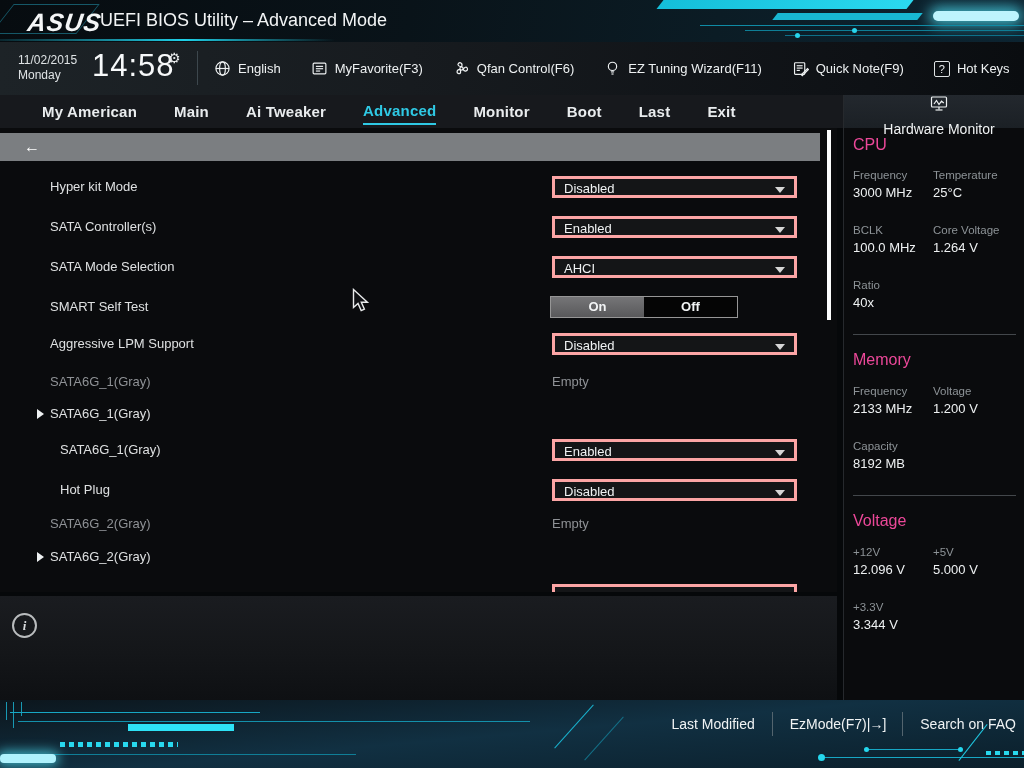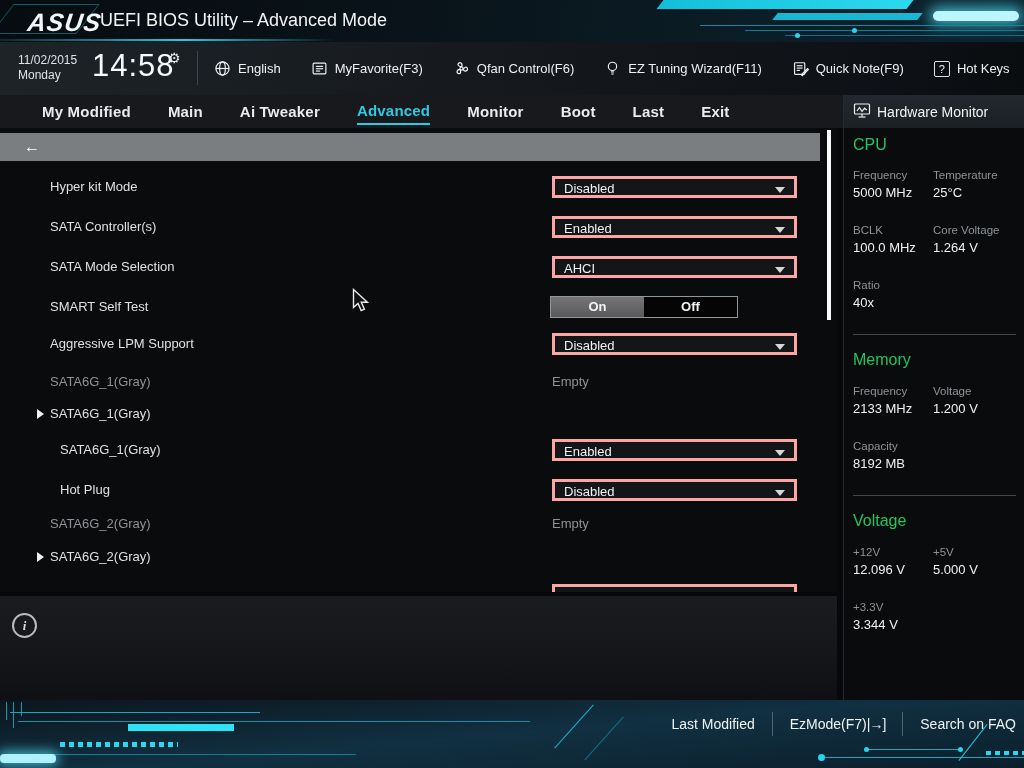--- a/index.html
+++ b/index.html
@@ -66,22 +66,22 @@
              background:linear-gradient(180deg,#1a1c20 0%,#141619 55%,#0e1013 100%); }
   .info-icon { position:absolute; left:12px; top:17px; width:25px; height:25px; border:2px solid #b9bcbe;
                border-radius:50%; color:#d9dcde; font-size:13px; font-style:italic; font-weight:700;
                display:flex; align-items:center; justify-content:center; font-family:"Liberation Serif",serif; }
 
   
   .sidebar { position:absolute; left:843px; top:95px; width:181px; height:605px; background:#0a0b0d;
              border-left:1px solid #26292d; }
   .hw-header { position:absolute; left:0; top:0; width:181px; height:33px;
                background:linear-gradient(180deg,#23282e,#1b2025); display:flex; align-items:center;
-               gap:6px; padding-left:9px; color:#f0f3f4; font-size:14px; }
-  .hw-title-cyan { position:absolute; left:9px; color:#22c55e; font-size:16px; }
+               gap:6px; padding-left:9px; color:#f0f3f4; font-size:14px;flex-direction:column; }
+  .hw-title-cyan { position:absolute; left:9px; color:#ec4899; font-size:16px; }
   .stat { position:absolute; width:80px; }
   .stat .sl { color:#8d9397; font-size:11.5px; }
   .stat .sv { color:#eef1f2; font-size:13px; margin-top:4px; }
   .sb-div { position:absolute; left:9px; width:163px; height:1px; background:#43474b; }
 
   
   .footer { position:absolute; left:0; top:700px; width:1024px; height:68px; overflow:hidden;
             background:linear-gradient(175deg,#0c161d 0%,#113042 50%,#0b1f2b 100%); }
   .footer-links { position:absolute; right:8px; top:12px; display:flex; align-items:center; gap:17px;
                   color:#f0f3f4; font-size:14px; }
@@ -182,21 +182,21 @@
         <div class="tool">
           <span class="hk-box">?</span>
           <span>Hot Keys</span>
         </div>
       </div>
 
     </div>
   </div>
 
   <nav class="tabs">
-    <div class="tab">My Modified</div>
+    <div class="tab">My American</div>
     <div class="tab">Main</div>
     <div class="tab">Ai Tweaker</div>
     <div class="tab active">Advanced</div>
     <div class="tab">Monitor</div>
     <div class="tab">Boot</div>
     <div class="tab">Last</div>
     <div class="tab">Exit</div>
   </nav>
 
   <main class="content">
@@ -305,21 +305,21 @@
             <polyline points="4,9 6.5,5.5 9,9.5 11.5,6.2 13.8,8"></polyline>
             <line x1="9" y1="12" x2="9" y2="14.5"></line>
             <line x1="5.5" y1="15" x2="12.5" y2="15"></line>
           </svg></span>
       <span>Hardware Monitor</span>
     </div>
 
     <div class="hw-title-cyan" style="top:41px">CPU</div>
     <div class="stat" style="left:9px;top:74px">
       <div class="sl">Frequency</div>
-      <div class="sv">5000 MHz</div>
+      <div class="sv">3000 MHz</div>
     </div>
     <div class="stat" style="left:89px;top:74px">
       <div class="sl">Temperature</div>
       <div class="sv">25°C</div>
     </div>
     <div class="stat" style="left:9px;top:129px">
       <div class="sl">BCLK</div>
       <div class="sv">100.0 MHz</div>
     </div>
     <div class="stat" style="left:89px;top:129px">

